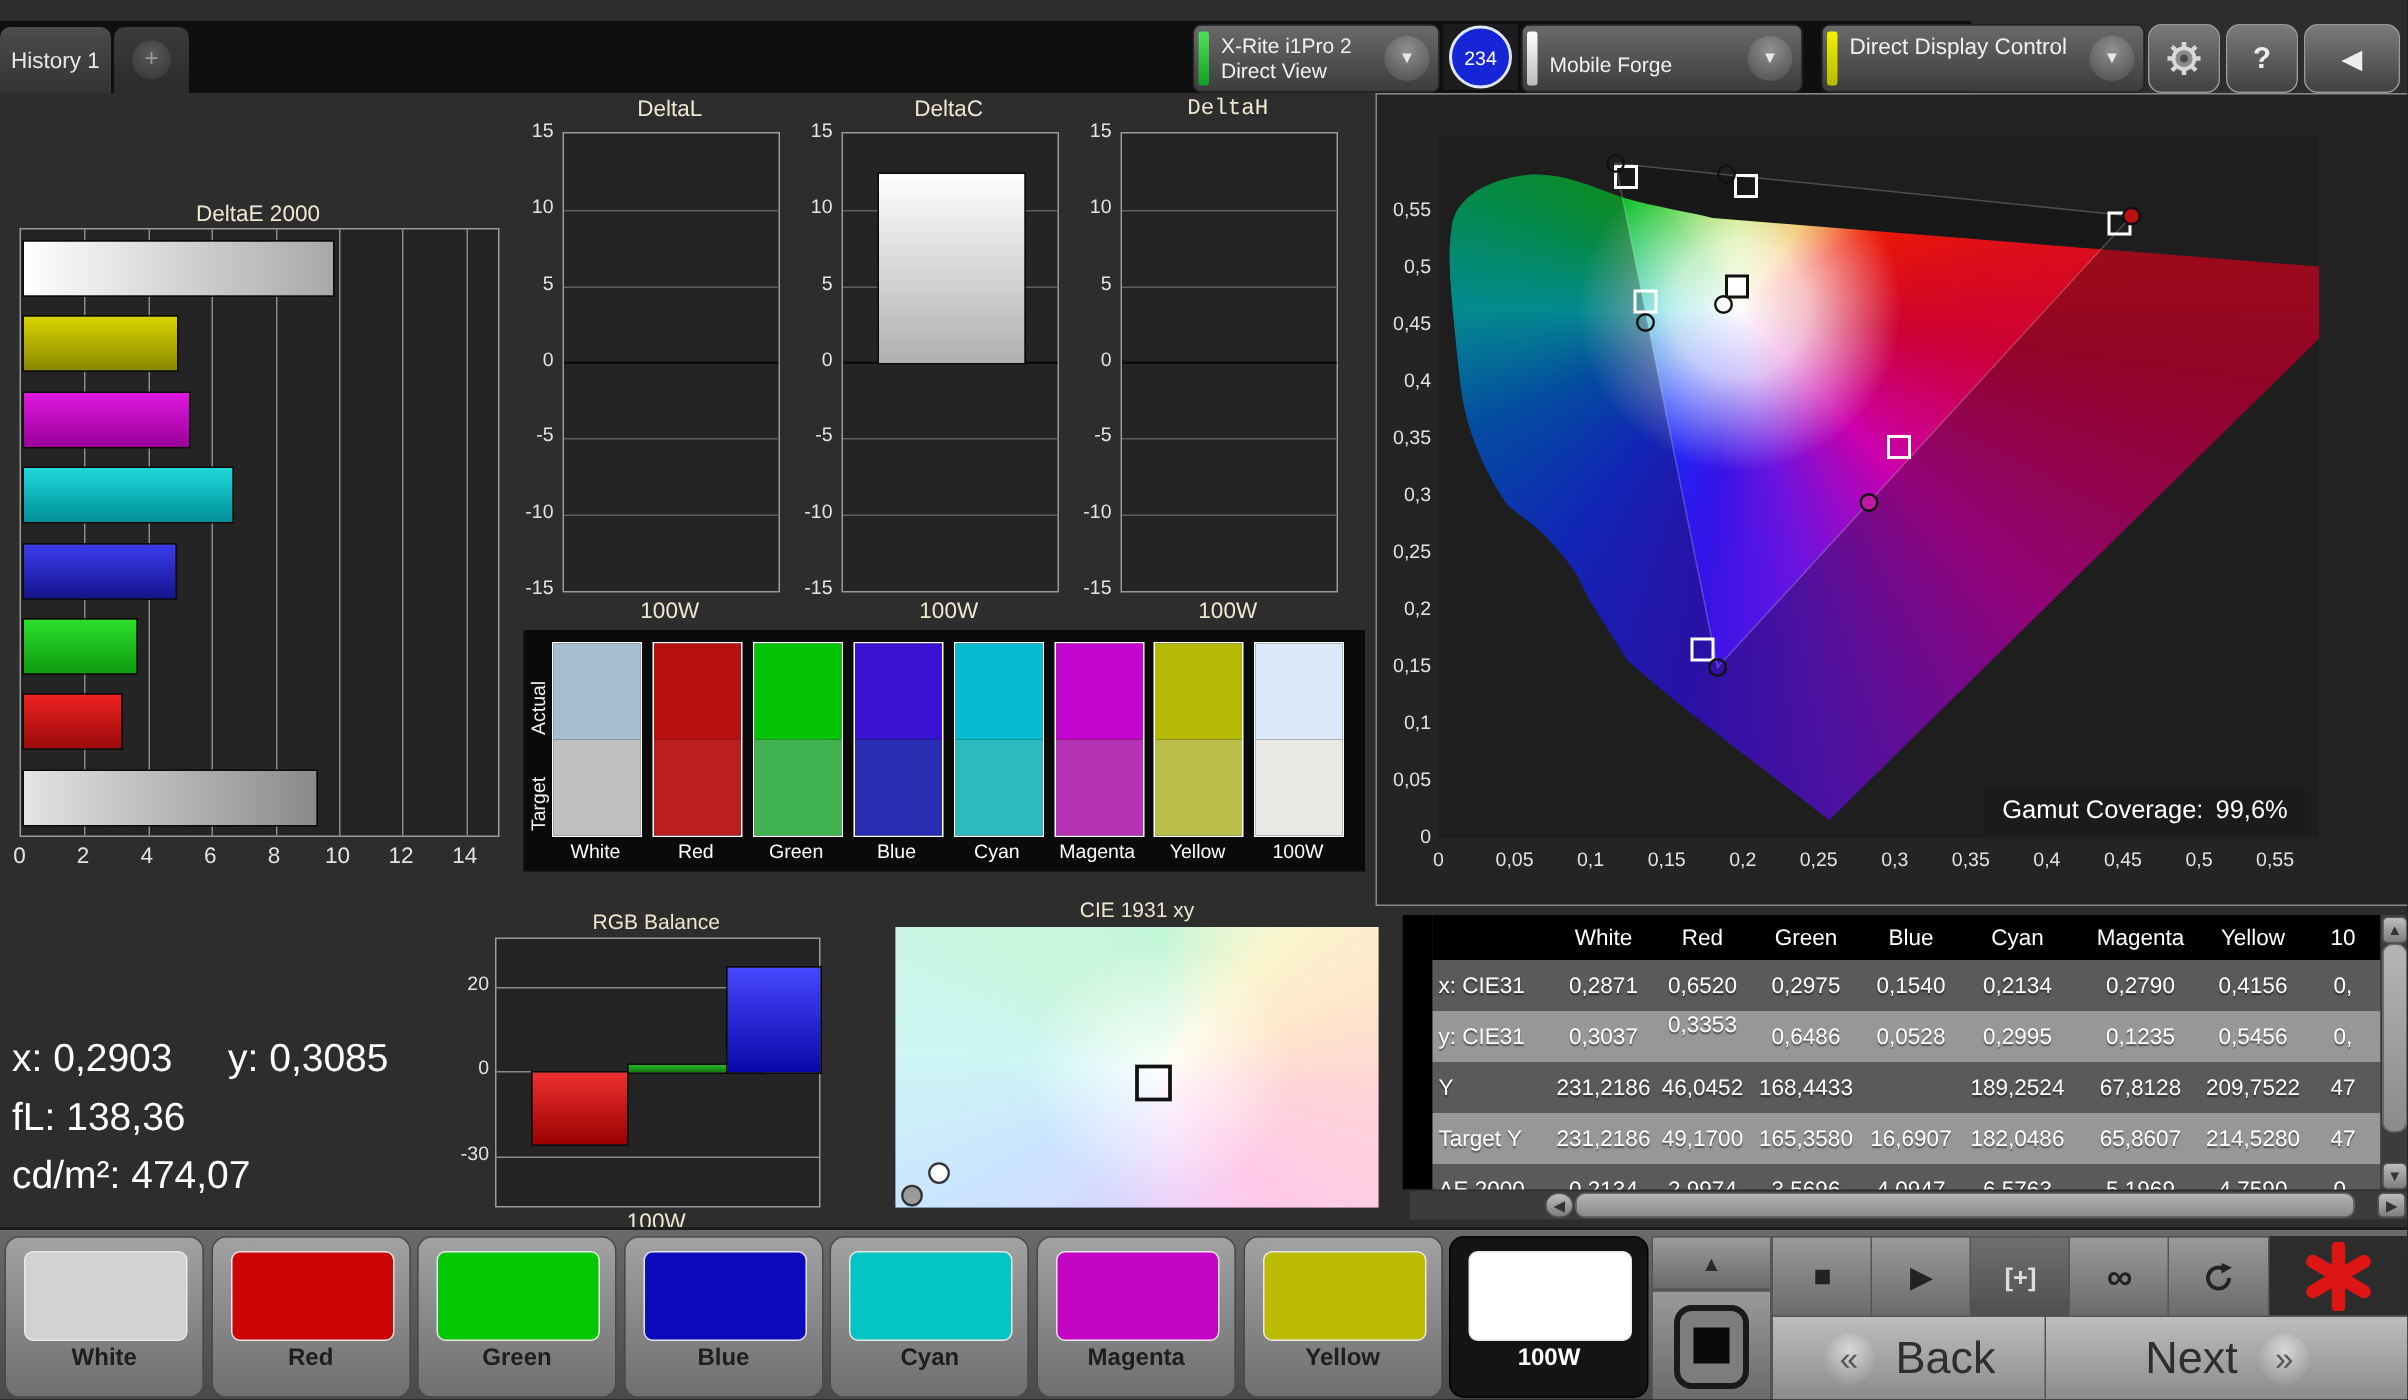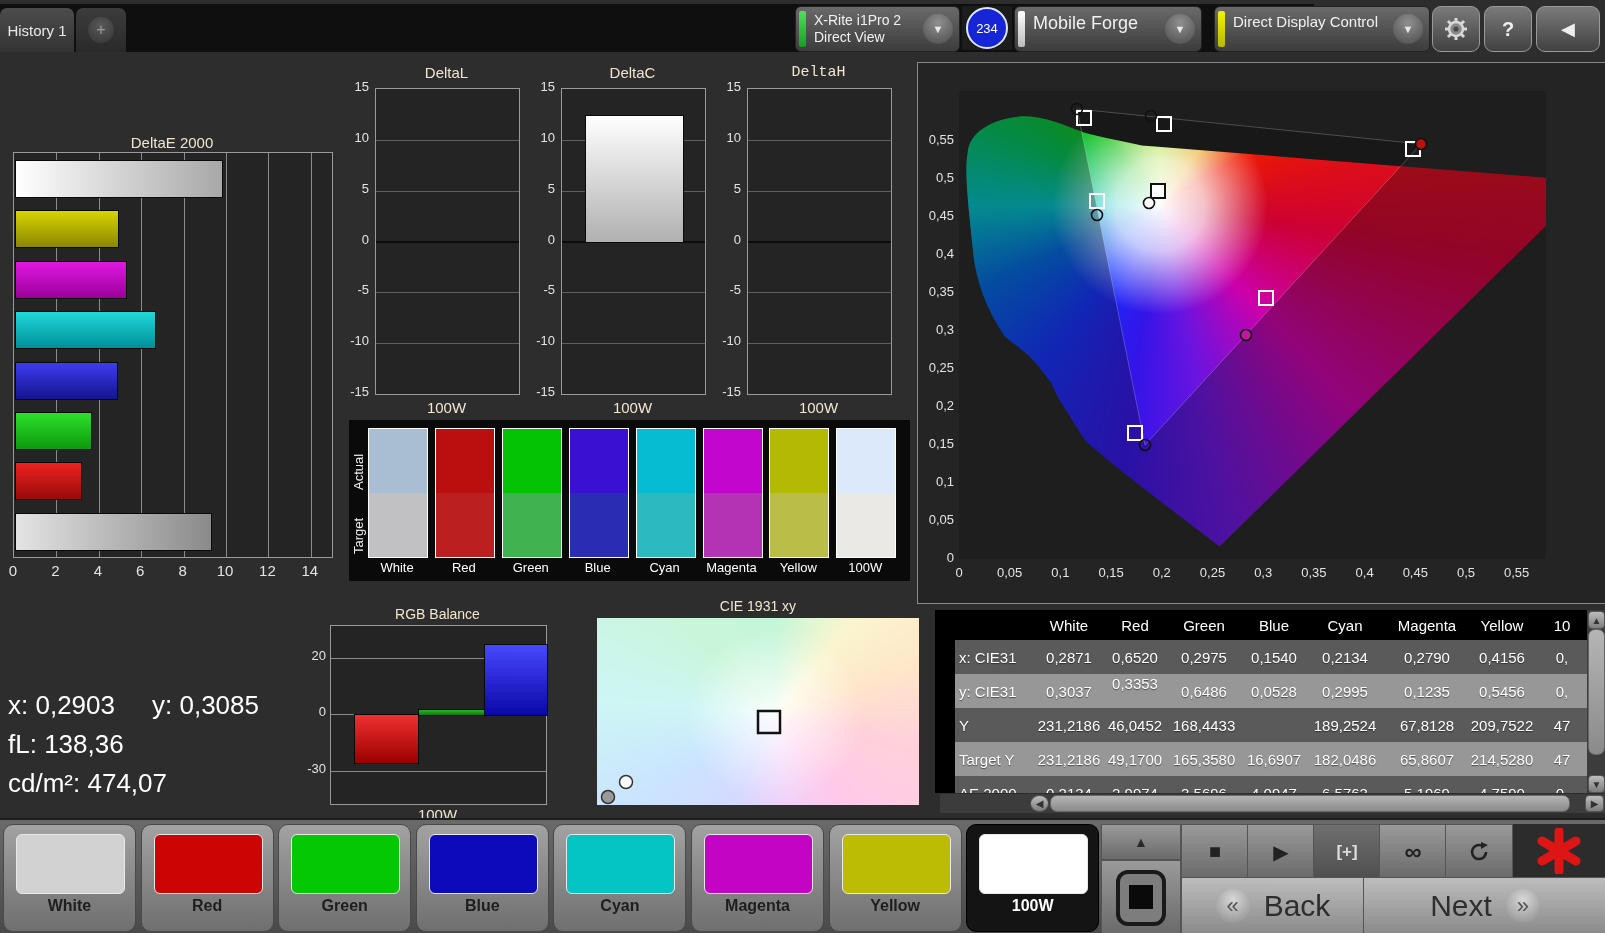--- a/index.html
+++ b/index.html
@@ -1,21 +1,21 @@
 <!DOCTYPE html>
 <html><head>
 <meta charset="utf-8">
 <style>
   html,body{margin:0;padding:0;background:#1a1a1a}
   #app{position:relative;width:1605px;height:933px;background:#2d2d2d;
        font-family:"Liberation Sans",sans-serif;overflow:hidden;user-select:none}
   .abs{position:absolute}
 
   
-  #topbar{position:absolute;left:0;top:4px;width:1314px;height:48px;background:#0f0f0f}
+  #topbar{position:absolute;left:0;top:14px;width:1314px;height:48px;background:#0f0f0f}
   .tab{position:absolute;top:4px;height:44px;border-radius:7px 7px 0 0;
        background:linear-gradient(#4c4c4c,#333);color:#e8e8e8;font-size:15px;
        display:flex;align-items:center;justify-content:center}
   #tab-add{background:linear-gradient(#3c3c3c,#2a2a2a);}
   .addcirc{width:26px;height:26px;border-radius:50%;background:radial-gradient(circle at 50% 35%,#5a5a5a,#333);
        color:#999;font-size:16px;display:flex;align-items:center;justify-content:center}
   .dropbox{position:absolute;top:2px;height:44px;border-radius:6px;
        background:linear-gradient(#6a6a6a,#3c3c3c);border:1px solid #222;color:#f0f0f0;
        display:flex;align-items:center}
   .stripe{width:7px;height:36px;margin:0 8px 0 3px;border-radius:2px}
@@ -117,21 +117,21 @@
       </div>
       <div class="droparrow">▼</div>
     </div>
 
     <div id="badge-tile">
       <div id="badge">234</div>
     </div>
 
     <div class="dropbox" style="left:1014px;width:186px">
       <div class="stripe" style="background:linear-gradient(#fff,#bbb)"></div>
-      <div style="font-size:18px;align-self:flex-start;margin-top:6px">Mobile Forge</div>
+      <div style="font-size:14px;align-self:flex-start;margin-top:18px">Mobile Forge</div>
       <div class="droparrow">▼</div>
     </div>
 
     <div class="dropbox" style="left:1214px;width:214px">
       <div class="stripe" style="background:linear-gradient(#f4f400,#b8b800)"></div>
       <div style="font-size:15px;align-self:flex-start;margin-top:6px">Direct Display Control</div>
       <div class="droparrow">▼</div>
     </div>
 
     <div class="sqbtn" style="left:1432px;width:46px">
@@ -298,20 +298,24 @@
           <circle cx="462" cy="53" r="5.5" fill="#bb1111" stroke="#111" stroke-width="1.6"></circle>
           <rect x="192" y="93" width="14" height="14" fill="#fff" stroke="#111" stroke-width="2"></rect>
           <circle cx="190" cy="112" r="5.5" fill="#ffffff" stroke="#111" stroke-width="1.6"></circle>
           <rect x="131" y="103" width="14" height="14" fill="none" stroke="#fff" stroke-width="2"></rect>
           <circle cx="138" cy="124" r="5.5" fill="none" stroke="#111" stroke-width="1.6"></circle>
           <rect x="300" y="200" width="14" height="14" fill="none" stroke="#fff" stroke-width="2"></rect>
           <circle cx="287" cy="244" r="5.5" fill="#c018a0" stroke="#111" stroke-width="1.6"></circle>
           <rect x="169" y="335" width="14" height="14" fill="none" stroke="#fff" stroke-width="2"></rect>
           <circle cx="186" cy="354" r="5.5" fill="none" stroke="#111" stroke-width="1.6"></circle>
         </svg>
+      <div id="gamutbox">
+        <span>Gamut Coverage:</span>
+        <span>99,6%</span>
+      </div>
     </div>
     <div id="cie76-yaxis">
         <div class="ticklabel" style="left: 2px; top: 487px; width: 34px; text-align: right;">0</div>
         <div class="ticklabel" style="left: 2px; top: 449px; width: 34px; text-align: right;">0,05</div>
         <div class="ticklabel" style="left: 2px; top: 411px; width: 34px; text-align: right;">0,1</div>
         <div class="ticklabel" style="left: 2px; top: 373px; width: 34px; text-align: right;">0,15</div>
         <div class="ticklabel" style="left: 2px; top: 335px; width: 34px; text-align: right;">0,2</div>
         <div class="ticklabel" style="left: 2px; top: 297px; width: 34px; text-align: right;">0,25</div>
         <div class="ticklabel" style="left: 2px; top: 259px; width: 34px; text-align: right;">0,3</div>
         <div class="ticklabel" style="left: 2px; top: 221px; width: 34px; text-align: right;">0,35</div>

